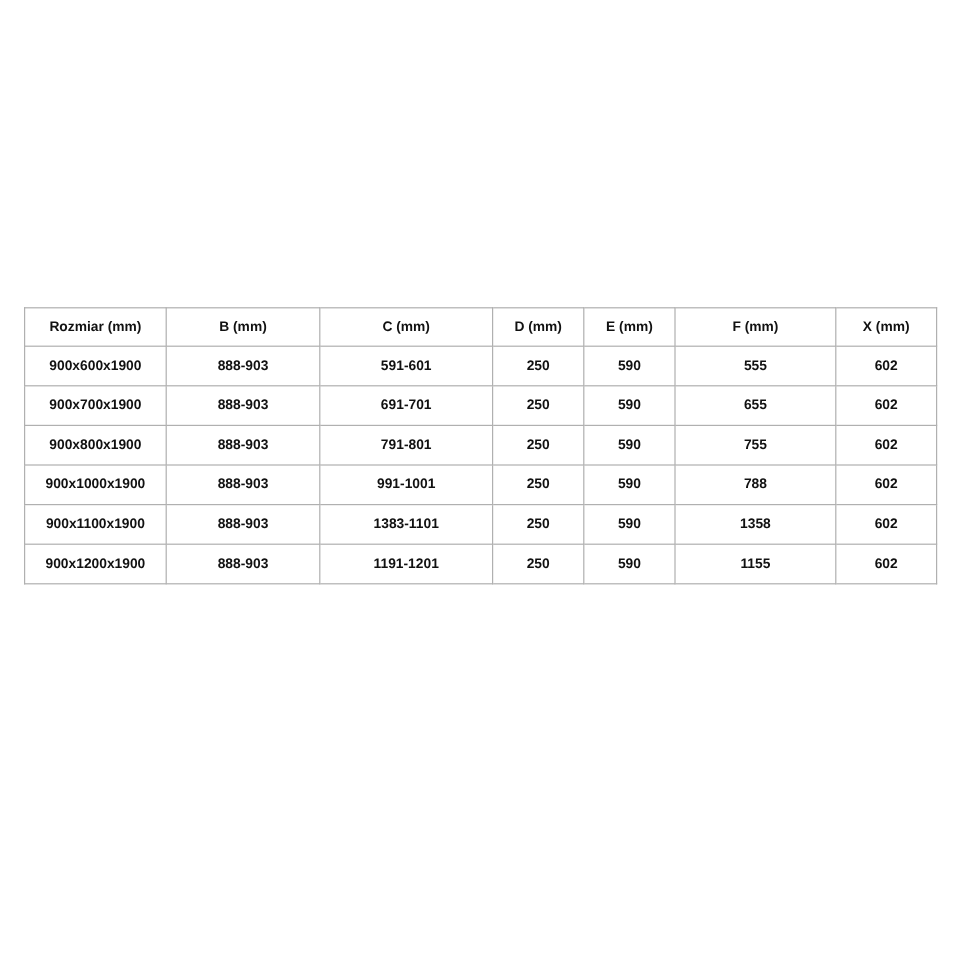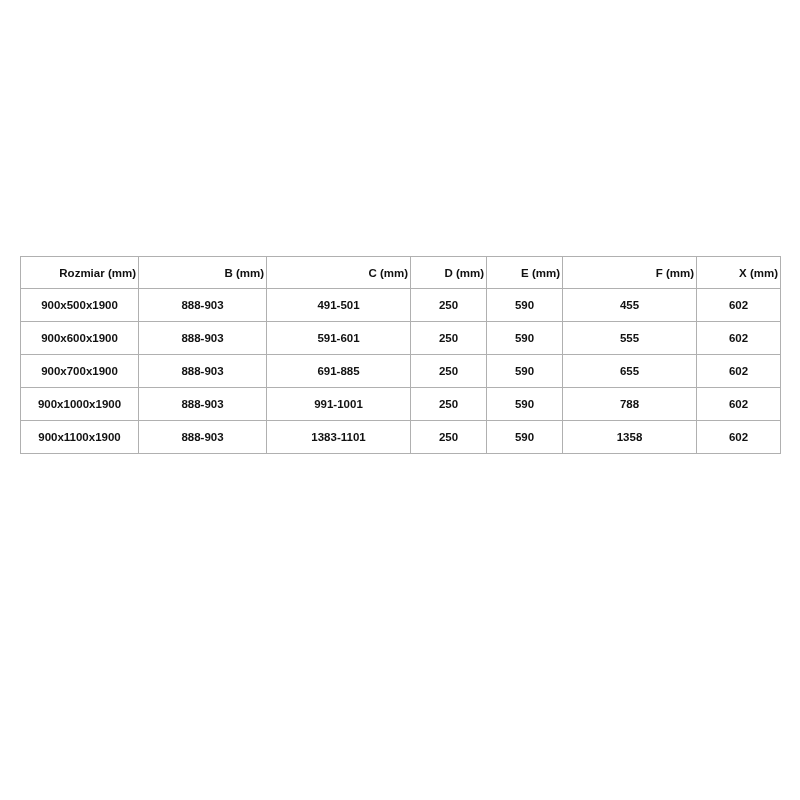--- a/index.html
+++ b/index.html
@@ -39,21 +39,20 @@
     font-weight: bold;
     color: #111111;
     height: 32px;
     padding: 0 2px;
     white-space: nowrap;
     overflow: hidden;
   }
   table.spec th {
     font-size: 11.5px;
     height: 31px;
-    text-align: right;
   }
   
   col.c0 { width: 118px; }
   col.c1 { width: 128px; }
   col.c2 { width: 144px; }
   col.c3 { width: 76px; }
   col.c4 { width: 76px; }
   col.c5 { width: 134px; }
   col.c6 { width: 84px; }
 </style>
@@ -78,60 +77,69 @@
           <th>B (mm)</th>
           <th>C (mm)</th>
           <th>D (mm)</th>
           <th>E (mm)</th>
           <th>F (mm)</th>
           <th>X (mm)</th>
         </tr>
       </thead>
       <tbody>
         <tr>
-          <td>900x500x1900</td>
-          <td>888-903</td>
-          <td>491-501</td>
-          <td>250</td>
-          <td>590</td>
-          <td>455</td>
-          <td>602</td>
-        </tr>
-        <tr>
           <td>900x600x1900</td>
           <td>888-903</td>
           <td>591-601</td>
           <td>250</td>
           <td>590</td>
           <td>555</td>
           <td>602</td>
         </tr>
         <tr>
           <td>900x700x1900</td>
           <td>888-903</td>
-          <td>691-885</td>
+          <td>691-701</td>
           <td>250</td>
           <td>590</td>
           <td>655</td>
+          <td>602</td>
+        </tr>
+        <tr>
+          <td>900x800x1900</td>
+          <td>888-903</td>
+          <td>791-801</td>
+          <td>250</td>
+          <td>590</td>
+          <td>755</td>
           <td>602</td>
         </tr>
         <tr>
           <td>900x1000x1900</td>
           <td>888-903</td>
           <td>991-1001</td>
           <td>250</td>
           <td>590</td>
           <td>788</td>
           <td>602</td>
         </tr>
         <tr>
           <td>900x1100x1900</td>
           <td>888-903</td>
           <td>1383-1101</td>
           <td>250</td>
           <td>590</td>
           <td>1358</td>
           <td>602</td>
         </tr>
+        <tr>
+          <td>900x1200x1900</td>
+          <td>888-903</td>
+          <td>1191-1201</td>
+          <td>250</td>
+          <td>590</td>
+          <td>1155</td>
+          <td>602</td>
+        </tr>
       </tbody>
     </table>
   </div>
 </div>
 
 </body></html>

